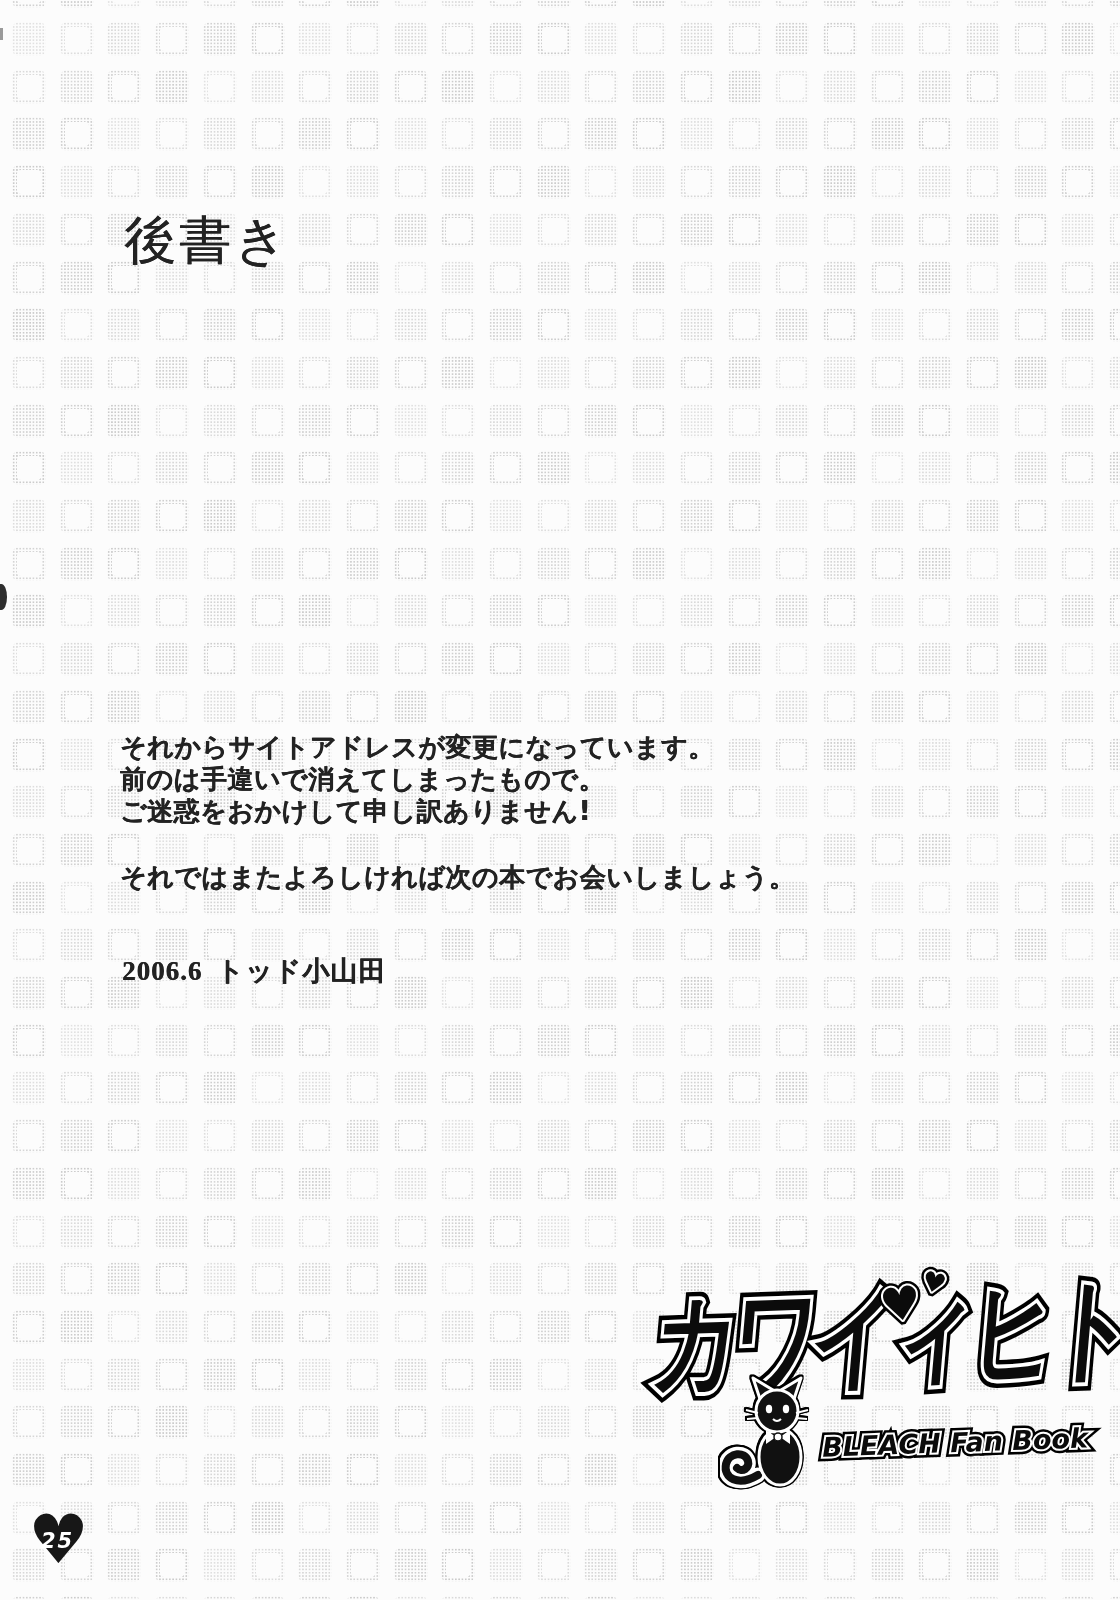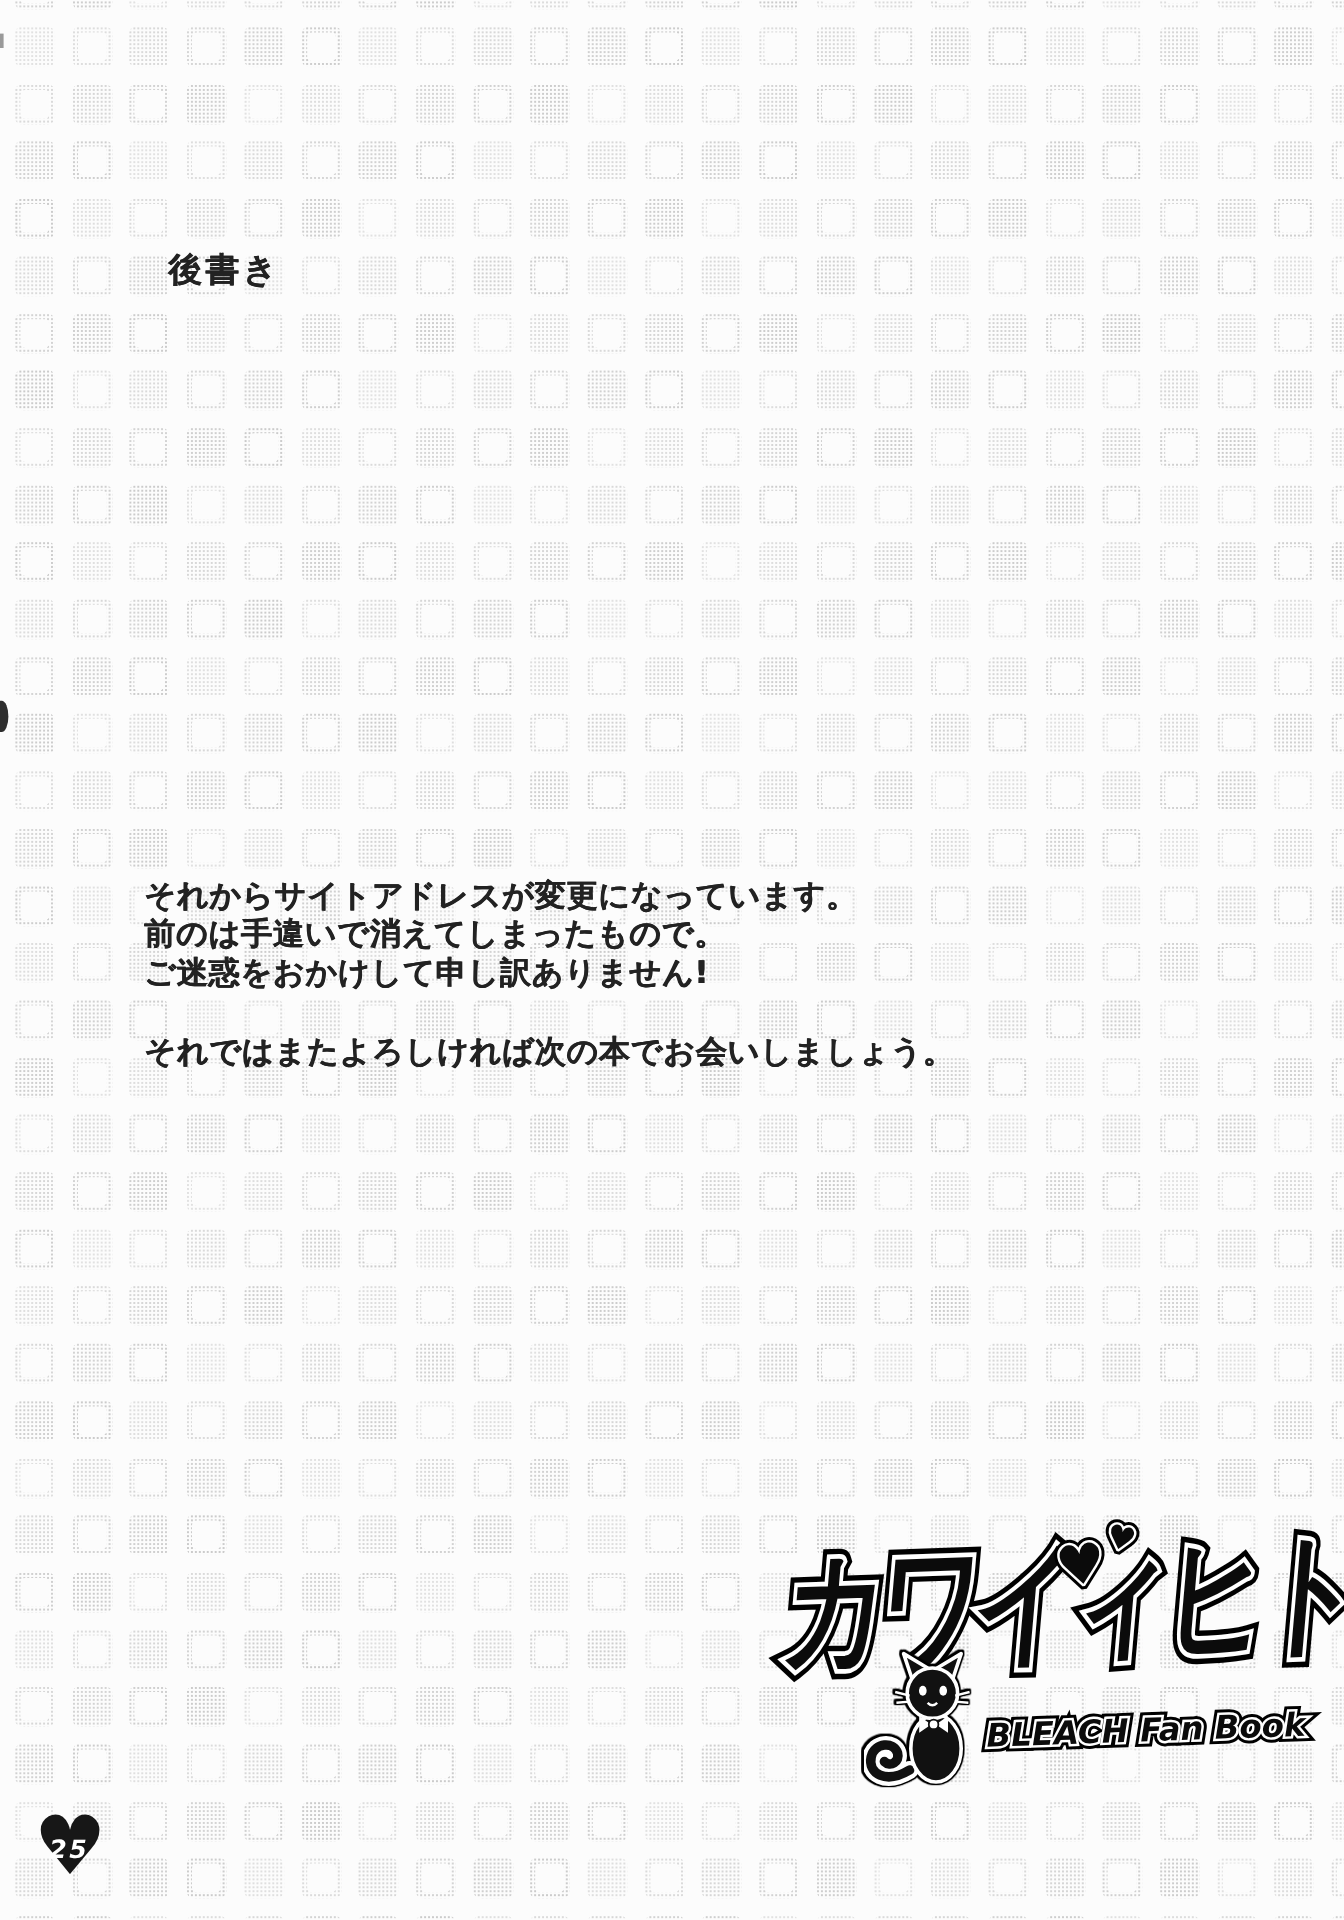--- a/index.html
+++ b/index.html
@@ -14,21 +14,21 @@
     position:absolute; width:34px; height:34px; border-radius:7px;
     background-image:radial-gradient(#c2c2c2 1px, rgba(0,0,0,0) 1.15px);
     background-size:3.3px 3.3px;
   }
   .sq.o::after{
     content:""; position:absolute; inset:5px; background:#fdfdfd; border-radius:4px;
   }
   
   .txt{position:absolute; z-index:2; color:#222; white-space:pre-line;}
   .title{
-    left:140px; top:206px; font-size:28px; font-weight:700; letter-spacing:3px;
+    left:124px; top:206px; font-size:52px; font-weight:400; letter-spacing:3px;
     text-shadow:0.6px 0 0 currentColor;
   }
   .para{
     left:120px; font-size:26px; font-weight:700; line-height:32px;
     letter-spacing:0.5px; text-shadow:0.5px 0 0 currentColor; width:680px;
   }
   .p1{top:283px;} .p2{top:566px;} .p3{top:731px;} .p4{top:861px;}
   .dateline{
     left:122px; top:922px; font-size:27px; font-weight:700;
     text-shadow:0.5px 0 0 currentColor;
@@ -933,20 +933,23 @@
   <div class="speck1"></div>
   <div class="speck2"></div>
 
   <div class="txt title">後書き</div>
 
   <div class="txt para p3">それからサイトアドレスが変更になっています。
 前のは手違いで消えてしまったもので。
 ご迷惑をおかけして申し訳ありません!</div>
   <div class="txt para p4">それではまたよろしければ次の本でお会いしましょう。</div>
 
+  <div class="txt dateline">
+    <span class="num">2006.6</span><span class="auth">トッド小山田</span>
+  </div>
 
   <div class="logo">
     <div class="lg-title stack">
       <span class="s1">カワイィヒト</span>
       <span class="s2">カワイィヒト</span>
       <span class="s3">カワイィヒト</span>
     </div>
     <div class="heart-big stack">
       <span class="s1">♥</span>
       <span class="s2">♥</span>

